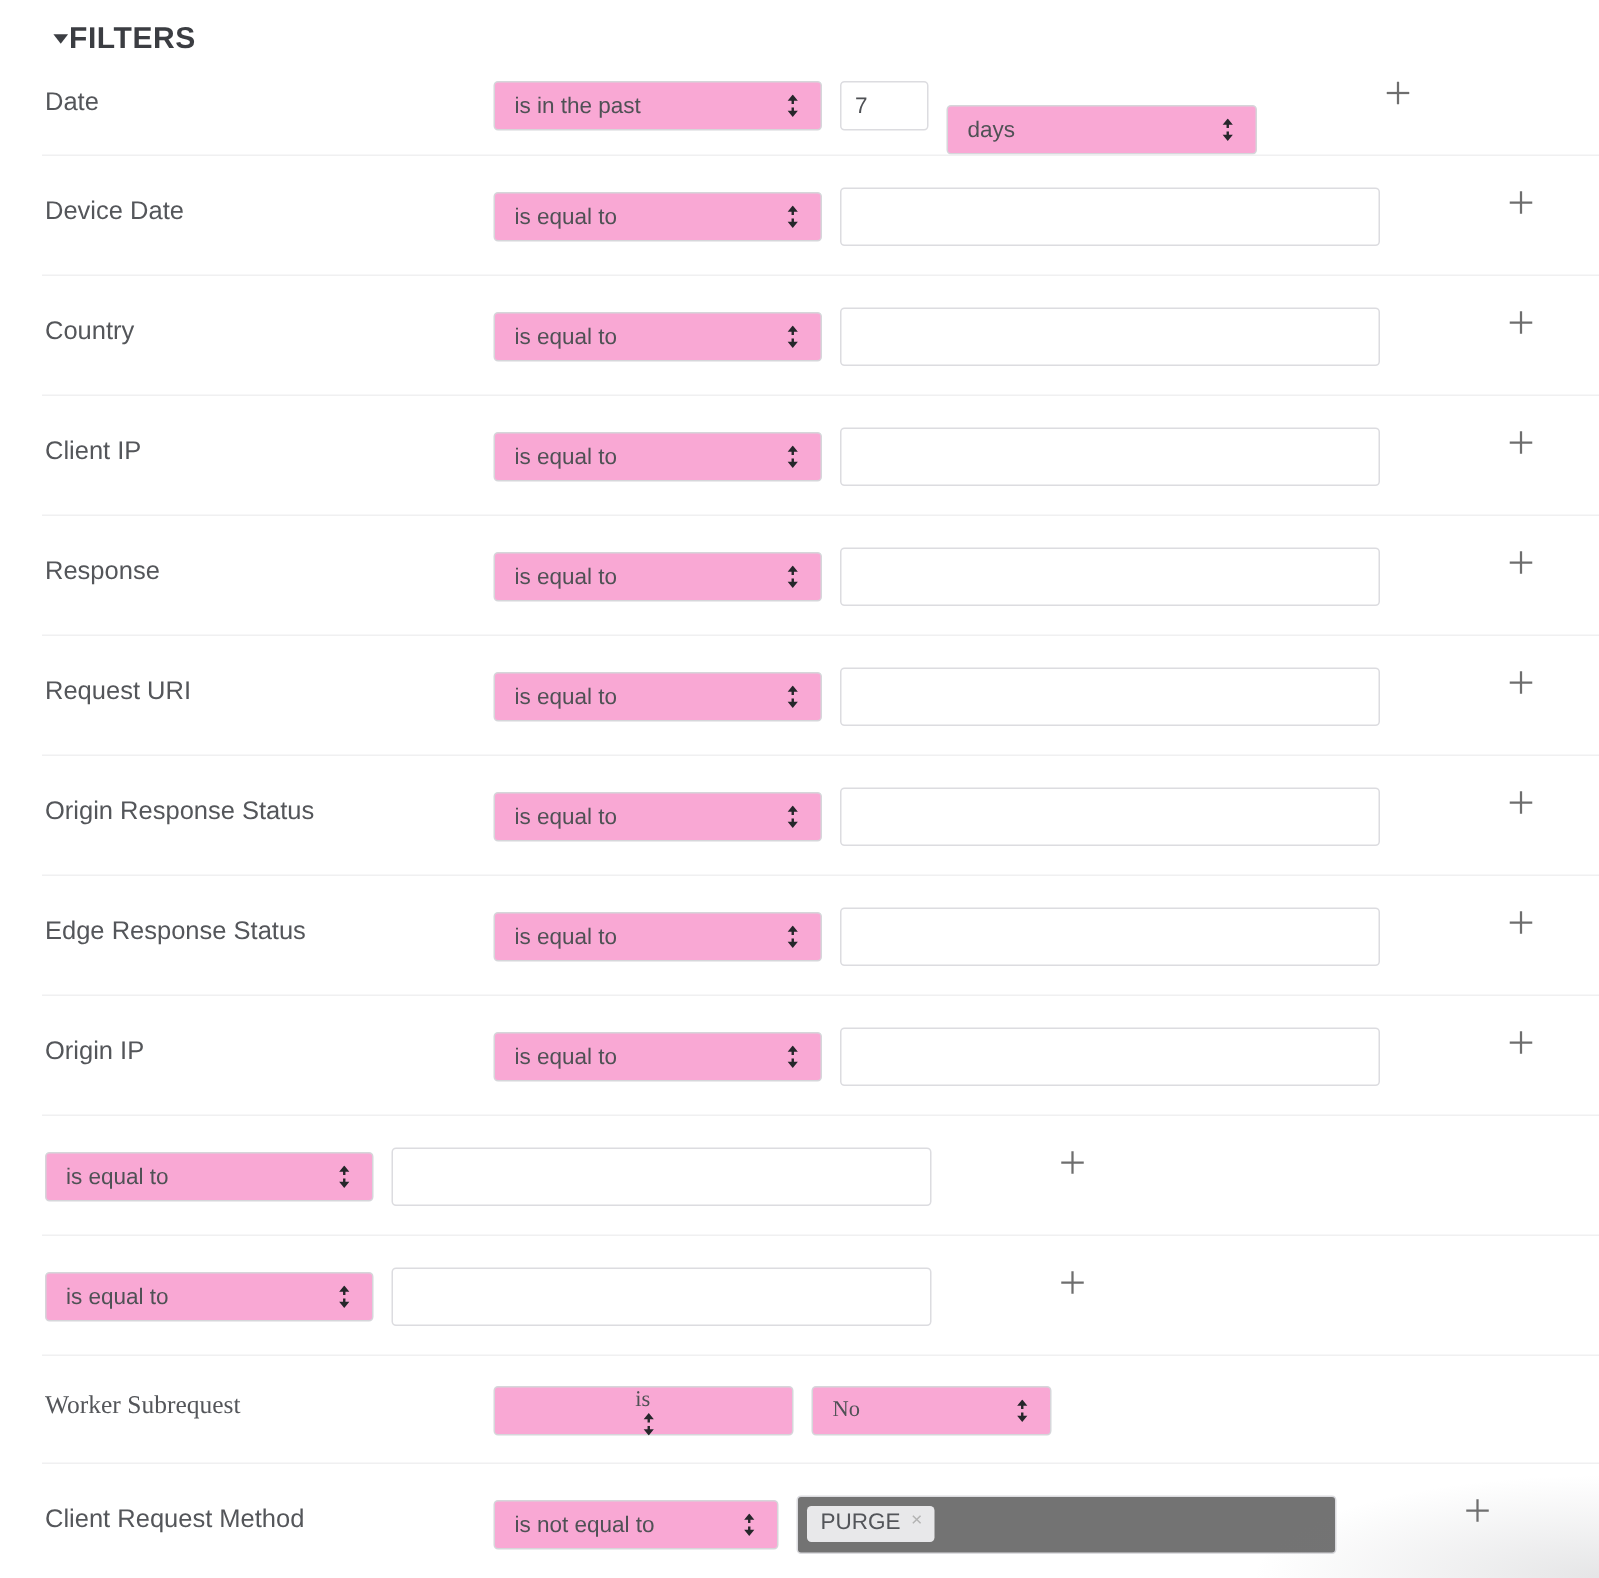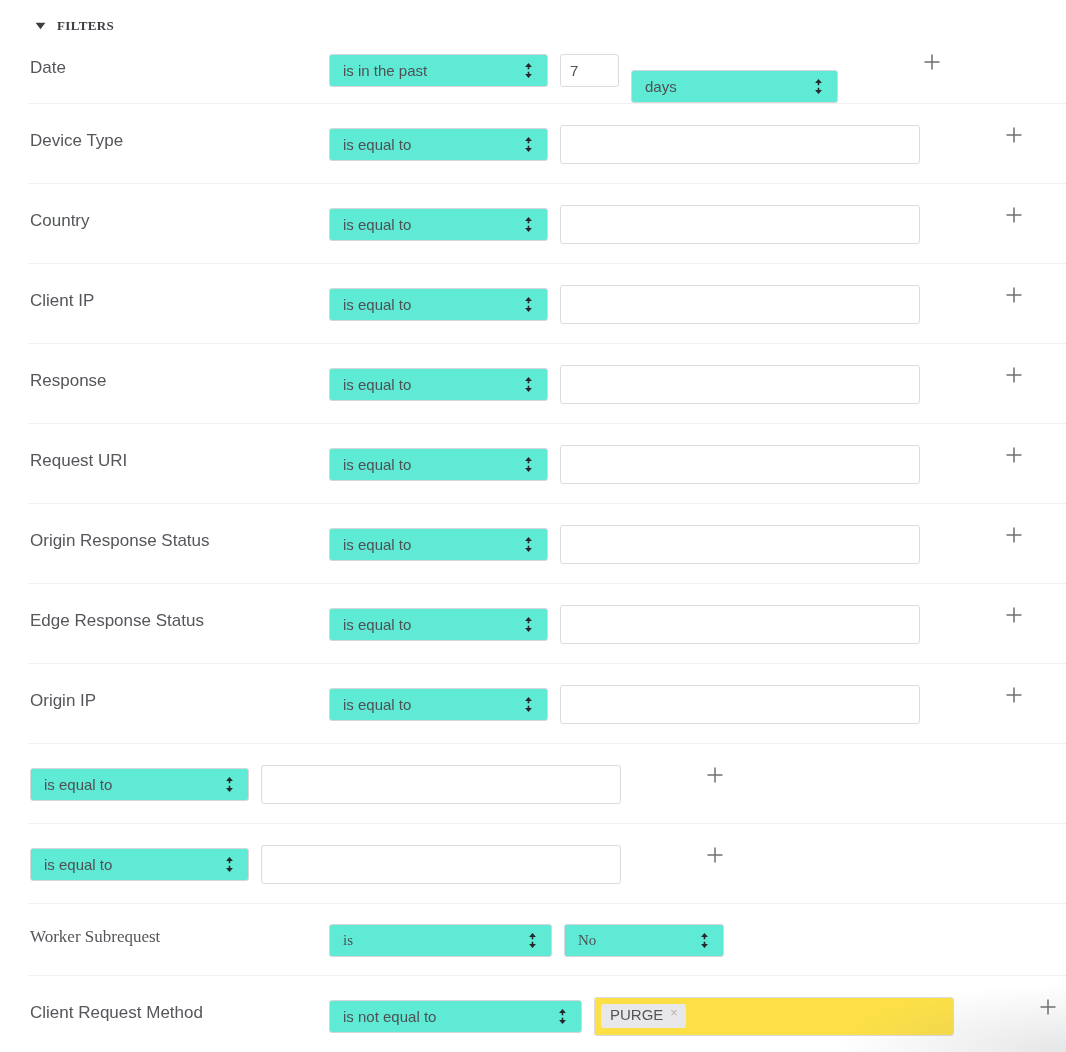--- a/index.html
+++ b/index.html
@@ -23,26 +23,24 @@
     padding: 15px 0 0 35px;
     height: 22px;
   }
   .caret {
     display: inline-flex;
     cursor: pointer;
     flex: none;
   }
   .caret svg { display: block; }
   .filters-title {
-    margin-left: 11px;
-    font-size: 13px;
+    font-size: 20px;
     font-weight: 700;
     letter-spacing: 0.4px;
     color: #3b3d42;
-    font-family: Liberation Serif, serif;
   }
 
   
   .filter-row {
     display: flex;
     align-items: center;
     height: 80px;
     padding-left: 30px;
     position: relative;
     box-sizing: border-box;
@@ -72,21 +70,21 @@
   .row-controls {
     display: flex;
     align-items: center;
   }
 
   
   .select {
     height: 33px;
     border: 1px solid #d6d6da;
     border-radius: 3px;
-    background: #5eead4;
+    background: #f9a8d4;
     display: flex;
     align-items: center;
     justify-content: space-between;
     padding: 0 14px 0 13px;
     box-sizing: border-box;
     margin-right: 12px;
     font-size: 15px;
     color: #4f5155;
     cursor: pointer;
     flex: none;
@@ -115,21 +113,21 @@
   
   .tag-input {
     height: 39px;
     border: 1px solid #dcdce0;
     border-radius: 3px;
     box-sizing: border-box;
     margin-right: 12px;
     display: flex;
     align-items: center;
     padding: 0 6px;
-    background: #fde047;
+    background: #737373;
     cursor: text;
     flex: none;
   }
   .chip {
     background: #e8e8ea;
     border-radius: 3px;
     padding: 3px 8px 4px 9px;
     font-size: 15px;
     color: #53555a;
     display: inline-flex;
@@ -206,21 +204,21 @@
           </div>
           <span class="plus">
             <svg width="20" height="20" viewBox="0 0 20 20">
               <line x1="10" y1="2.5" x2="10" y2="17.5" stroke="#6e6e6e" stroke-width="1.5"></line>
               <line x1="2.5" y1="10" x2="17.5" y2="10" stroke="#6e6e6e" stroke-width="1.5"></line>
             </svg>
           </span>
         </div>
   </div>
       <div class="filter-row">
-    <div class="row-label">Device Type</div>
+    <div class="row-label">Device Date</div>
     <div class="row-controls">
           <div class="select" style="width: 219px;">
             <span class="select-value">is equal to</span>
             <span class="stepper">
               <svg width="9" height="15" viewBox="0 0 9 15">
                 <path d="M4.5 0 L7.9 4.1 L5.3 4.1 L5.3 6.3 L3.7 6.3 L3.7 4.1 L1.1 4.1 Z" fill="#26272b"></path>
                 <path d="M4.5 15 L7.9 10.9 L5.3 10.9 L5.3 8.7 L3.7 8.7 L3.7 10.9 L1.1 10.9 Z" fill="#26272b"></path>
               </svg>
             </span>
           </div>
@@ -416,21 +414,21 @@
             <svg width="20" height="20" viewBox="0 0 20 20">
               <line x1="10" y1="2.5" x2="10" y2="17.5" stroke="#6e6e6e" stroke-width="1.5"></line>
               <line x1="2.5" y1="10" x2="17.5" y2="10" stroke="#6e6e6e" stroke-width="1.5"></line>
             </svg>
           </span>
         </div>
   </div>
       <div class="filter-row compact">
     <div class="row-label">Worker Subrequest</div>
     <div class="row-controls">
-          <div class="select" style="width: 223px;">
+          <div class="select" style="width: 200px; flex-direction: column;">
             <span class="select-value">is</span>
             <span class="stepper">
               <svg width="9" height="15" viewBox="0 0 9 15">
                 <path d="M4.5 0 L7.9 4.1 L5.3 4.1 L5.3 6.3 L3.7 6.3 L3.7 4.1 L1.1 4.1 Z" fill="#26272b"></path>
                 <path d="M4.5 15 L7.9 10.9 L5.3 10.9 L5.3 8.7 L3.7 8.7 L3.7 10.9 L1.1 10.9 Z" fill="#26272b"></path>
               </svg>
             </span>
           </div>
           <div class="select" style="width: 160px;">
             <span class="select-value">No</span>
@@ -439,21 +437,21 @@
                 <path d="M4.5 0 L7.9 4.1 L5.3 4.1 L5.3 6.3 L3.7 6.3 L3.7 4.1 L1.1 4.1 Z" fill="#26272b"></path>
                 <path d="M4.5 15 L7.9 10.9 L5.3 10.9 L5.3 8.7 L3.7 8.7 L3.7 10.9 L1.1 10.9 Z" fill="#26272b"></path>
               </svg>
             </span>
           </div>
         </div>
   </div>
       <div class="filter-row last">
     <div class="row-label">Client Request Method</div>
     <div class="row-controls">
-          <div class="select" style="width: 253px;">
+          <div class="select" style="width: 190px;">
             <span class="select-value">is not equal to</span>
             <span class="stepper">
               <svg width="9" height="15" viewBox="0 0 9 15">
                 <path d="M4.5 0 L7.9 4.1 L5.3 4.1 L5.3 6.3 L3.7 6.3 L3.7 4.1 L1.1 4.1 Z" fill="#26272b"></path>
                 <path d="M4.5 15 L7.9 10.9 L5.3 10.9 L5.3 8.7 L3.7 8.7 L3.7 10.9 L1.1 10.9 Z" fill="#26272b"></path>
               </svg>
             </span>
           </div>
           <div class="tag-input" style="width: 360px;">
             <span class="chip">

